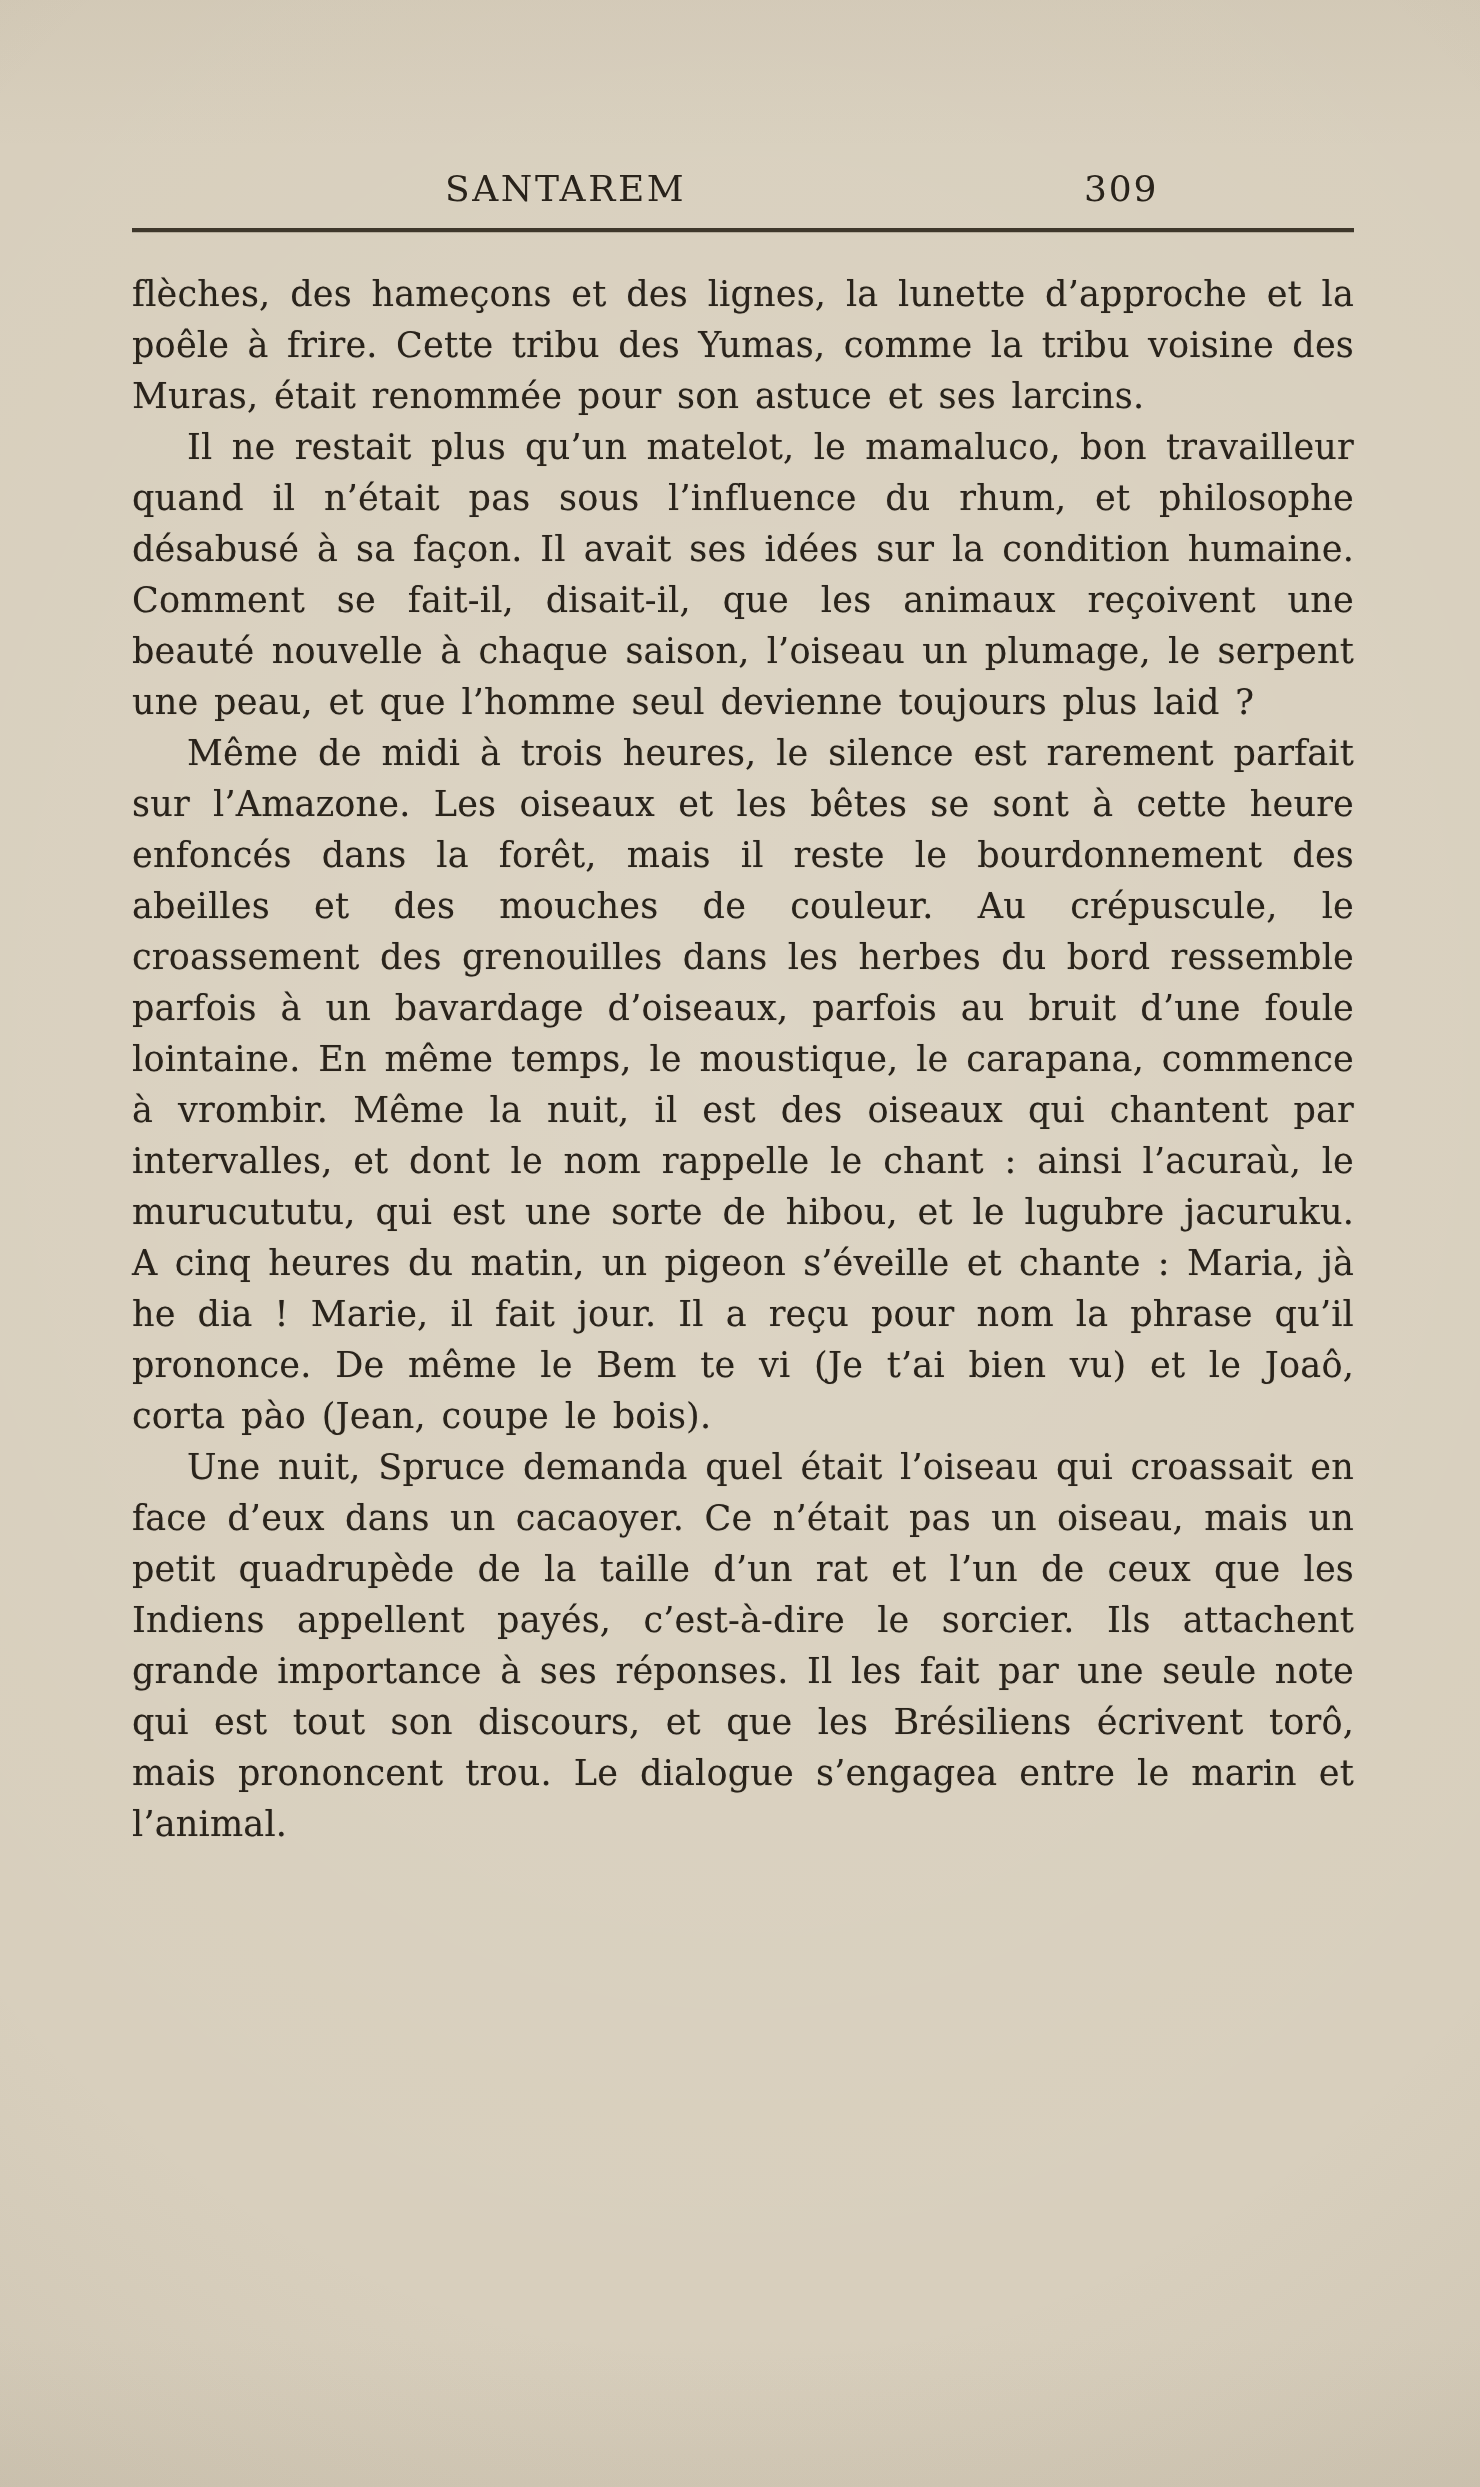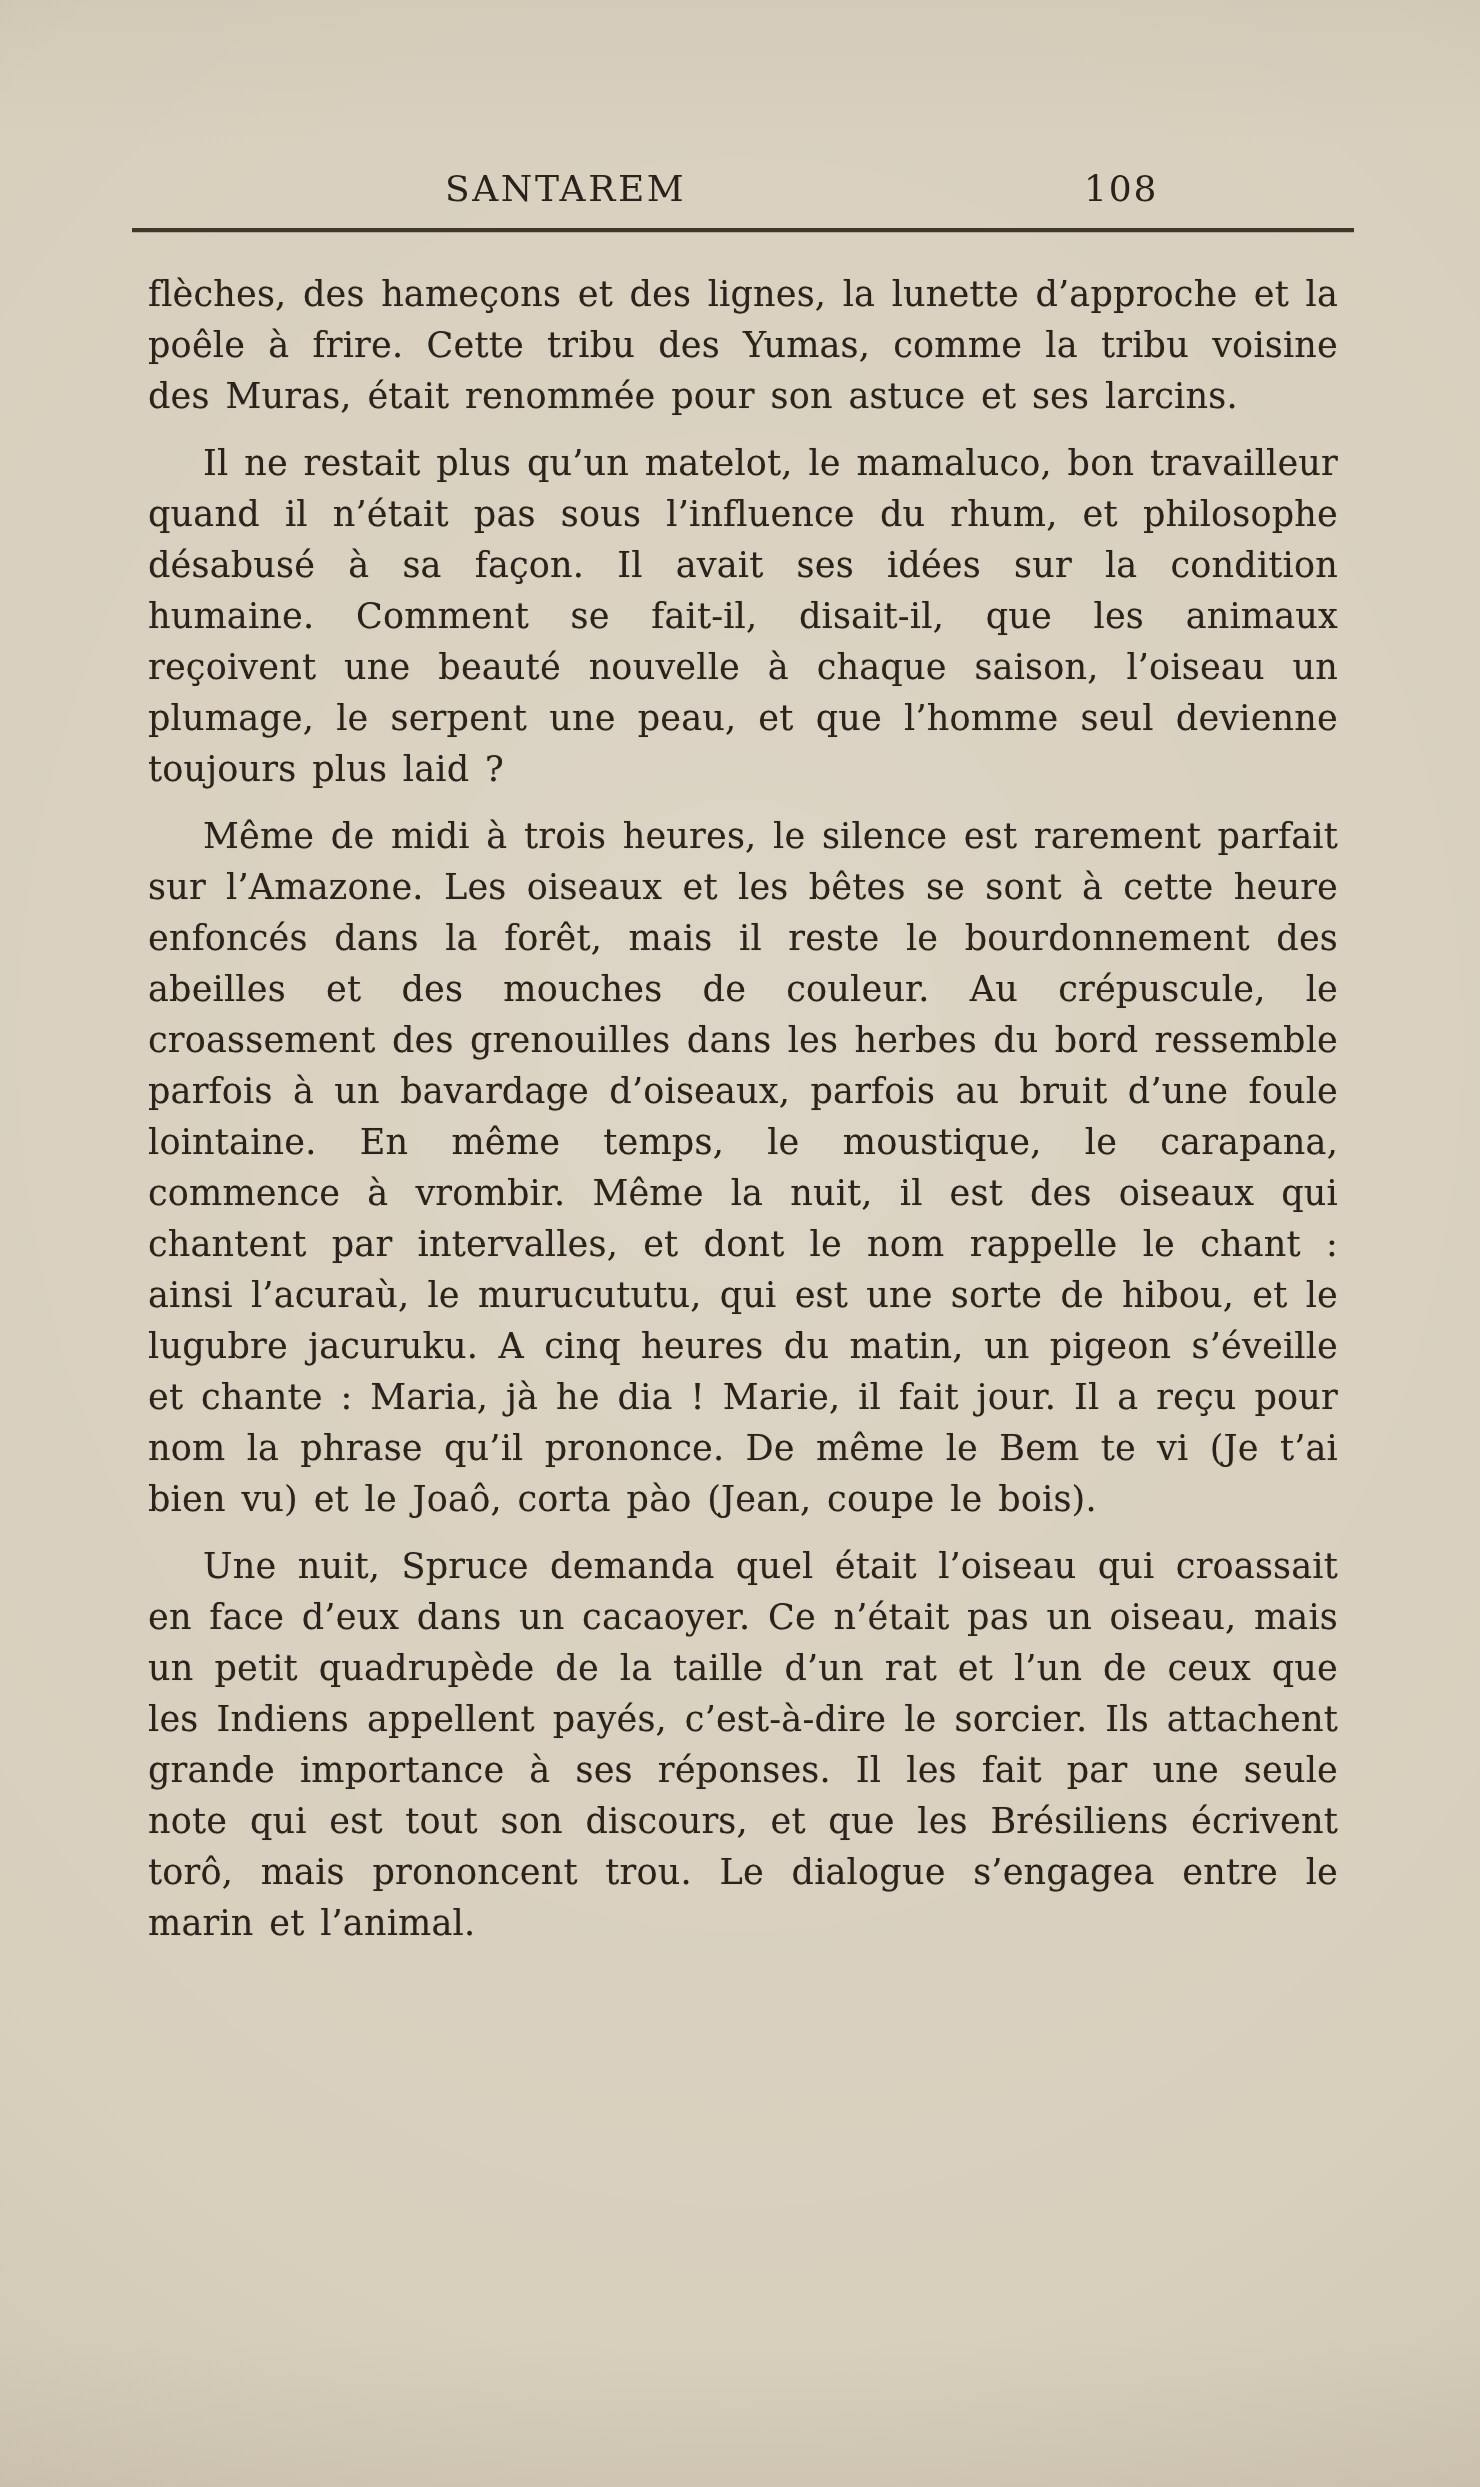--- a/index.html
+++ b/index.html
@@ -57,36 +57,36 @@
   .body-text {
     margin-top: 37px;
     font-size: 35px;
     line-height: 51px;
     text-align: justify;
     word-spacing: 4.4px;
     letter-spacing: 0.2px;
     text-shadow: 0 0 0.9px rgba(41,35,27,0.35);
   }
   .para {
-    margin: 16px;
+    margin: 0;
     text-indent: 55px;
   }
   .para.continues {
     text-indent: 0;
   }
 </style>
 </head>
 <body>
 
 <div class="page">
   <div class="content">
 
     <div class="running-header">
       <span class="running-title">SANTAREM</span>
-      <span class="page-number">108</span>
+      <span class="page-number">309</span>
     </div>
 
     <div class="header-rule"></div>
 
     <div class="body-text">
       <p class="para continues">flèches, des hameçons et des lignes, la lunette d’approche et la poêle à frire. Cette tribu des Yumas, comme la tribu voisine des Muras, était renommée pour son astuce et ses larcins.</p>
       <p class="para">Il ne restait plus qu’un matelot, le mamaluco, bon travailleur quand il n’était pas sous l’influence du rhum, et philosophe désabusé à sa façon. Il avait ses idées sur la condition humaine. Comment se fait-il, disait-il, que les animaux reçoivent une beauté nouvelle à chaque saison, l’oiseau un plumage, le serpent une peau, et que l’homme seul devienne toujours plus laid ?</p>
       <p class="para">Même de midi à trois heures, le silence est rarement parfait sur l’Amazone. Les oiseaux et les bêtes se sont à cette heure enfoncés dans la forêt, mais il reste le bourdonnement des abeilles et des mouches de couleur. Au crépuscule, le croassement des grenouilles dans les herbes du bord ressemble parfois à un bavardage d’oiseaux, parfois au bruit d’une foule lointaine. En même temps, le moustique, le carapana, commence à vrombir. Même la nuit, il est des oiseaux qui chantent par intervalles, et dont le nom rappelle le chant : ainsi l’acuraù, le murucututu, qui est une sorte de hibou, et le lugubre jacuruku. A cinq heures du matin, un pigeon s’éveille et chante : Maria, jà he dia ! Marie, il fait jour. Il a reçu pour nom la phrase qu’il prononce. De même le Bem te vi (Je t’ai bien vu) et le Joaô, corta pào (Jean, coupe le bois).</p>
       <p class="para">Une nuit, Spruce demanda quel était l’oiseau qui croassait en face d’eux dans un cacaoyer. Ce n’était pas un oiseau, mais un petit quadrupède de la taille d’un rat et l’un de ceux que les Indiens appellent payés, c’est-à-dire le sorcier. Ils attachent grande importance à ses réponses. Il les fait par une seule note qui est tout son discours, et que les Brésiliens écrivent torô, mais prononcent trou. Le dialogue s’engagea entre le marin et l’animal.</p>
     </div>

